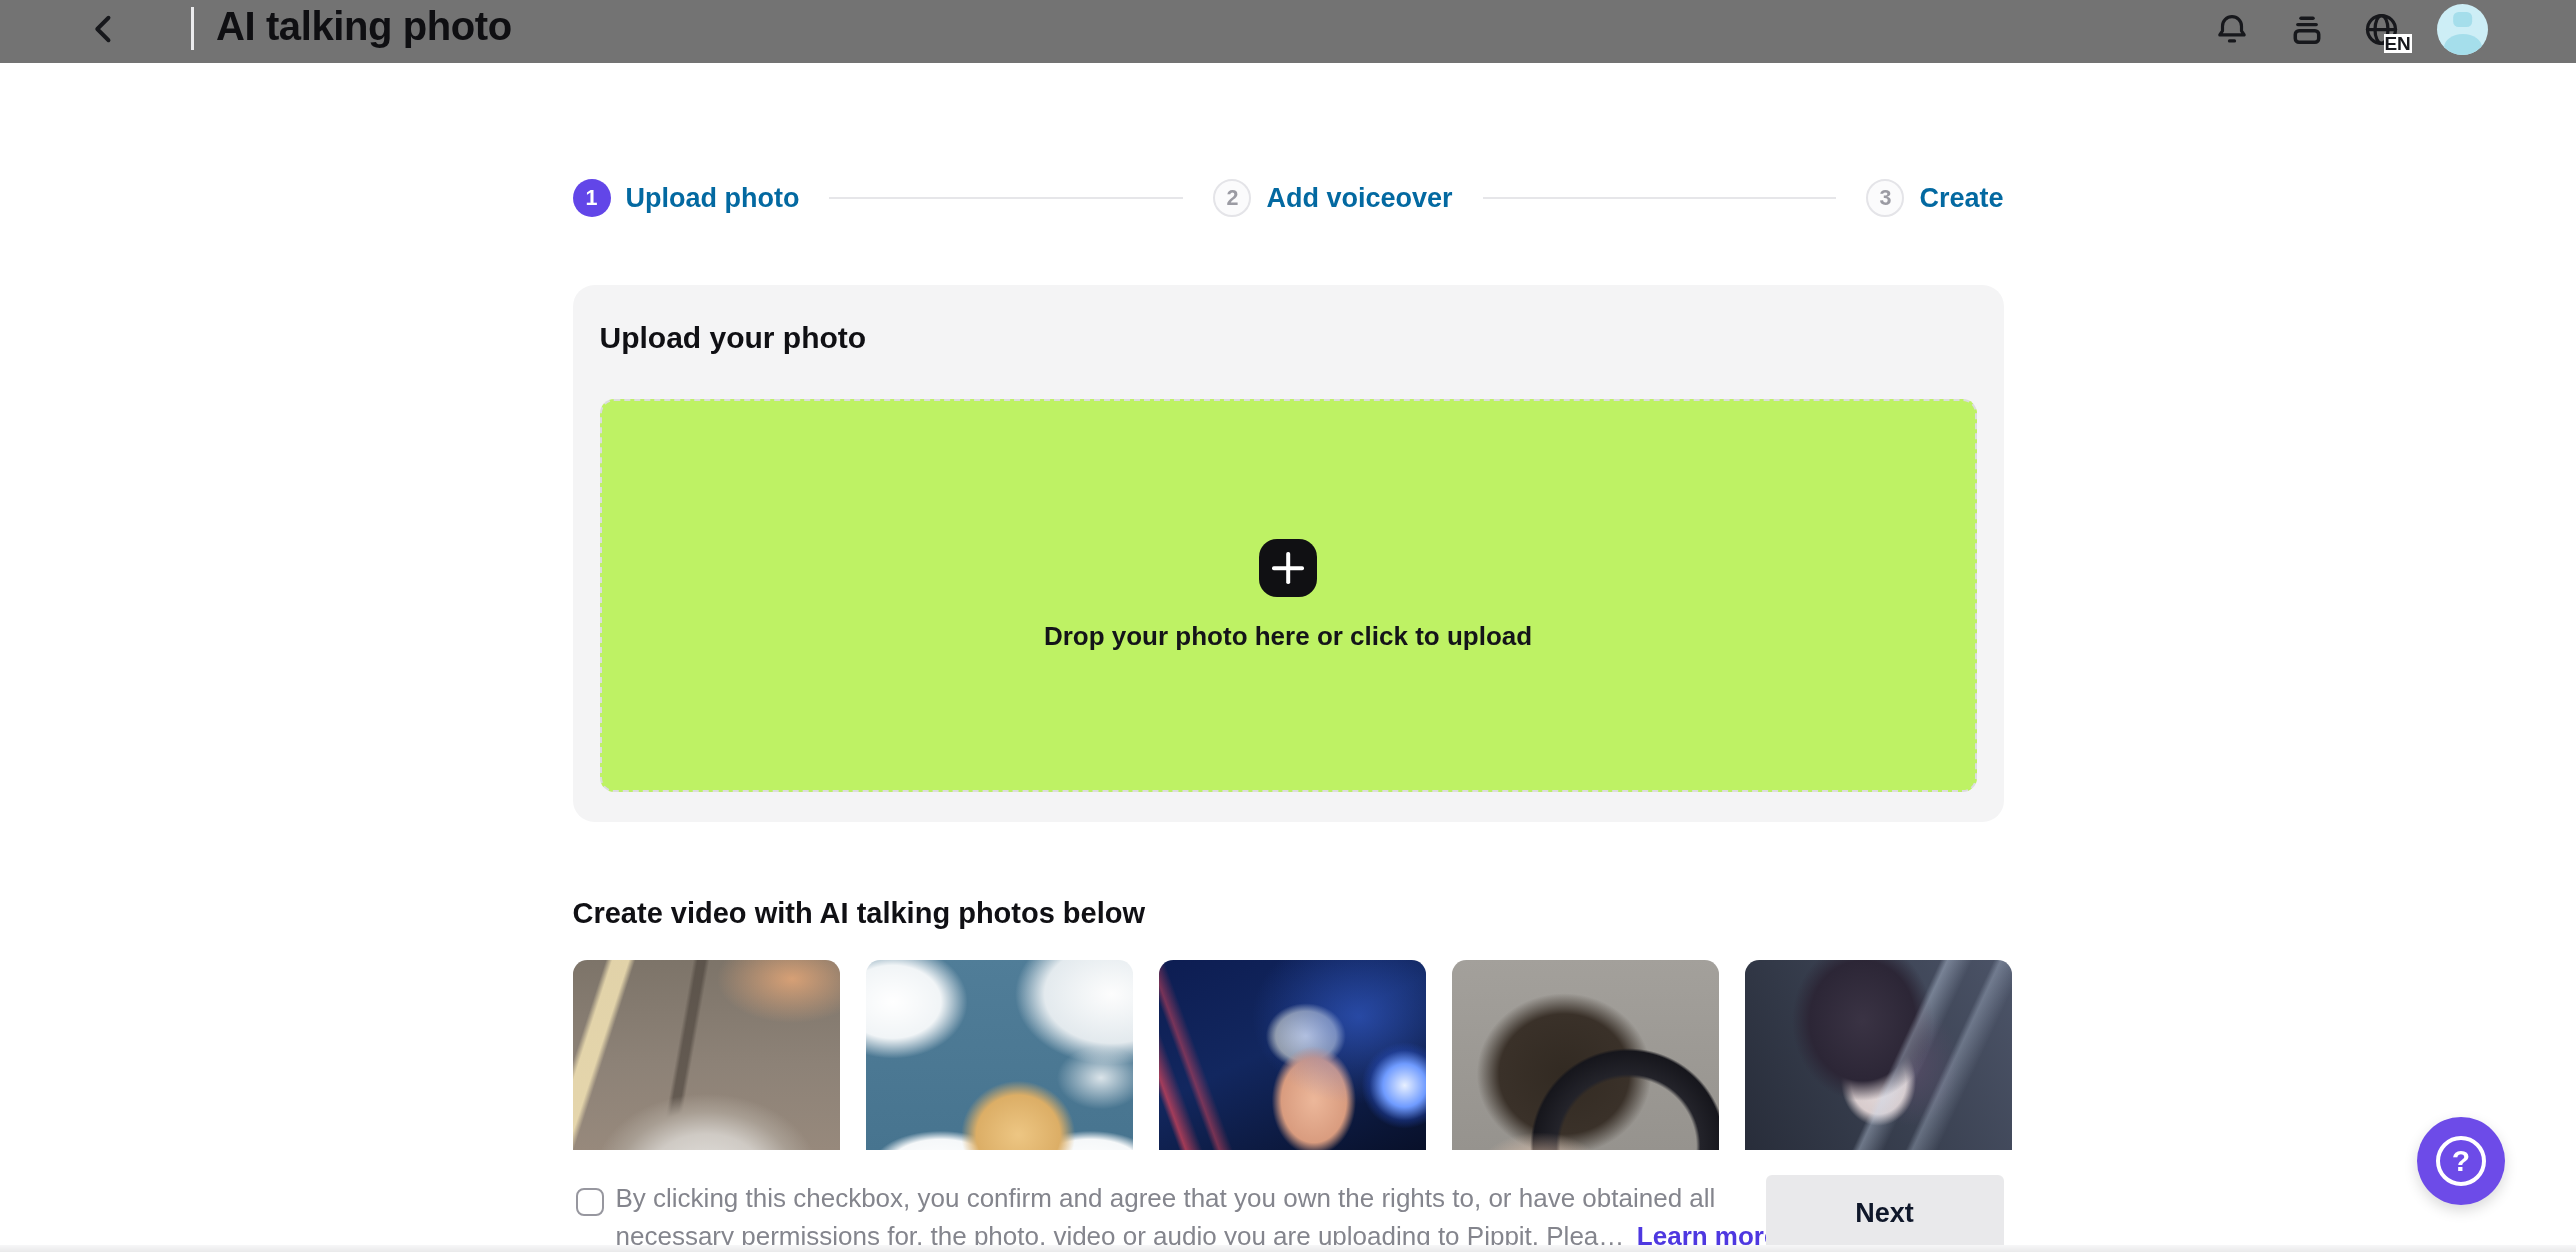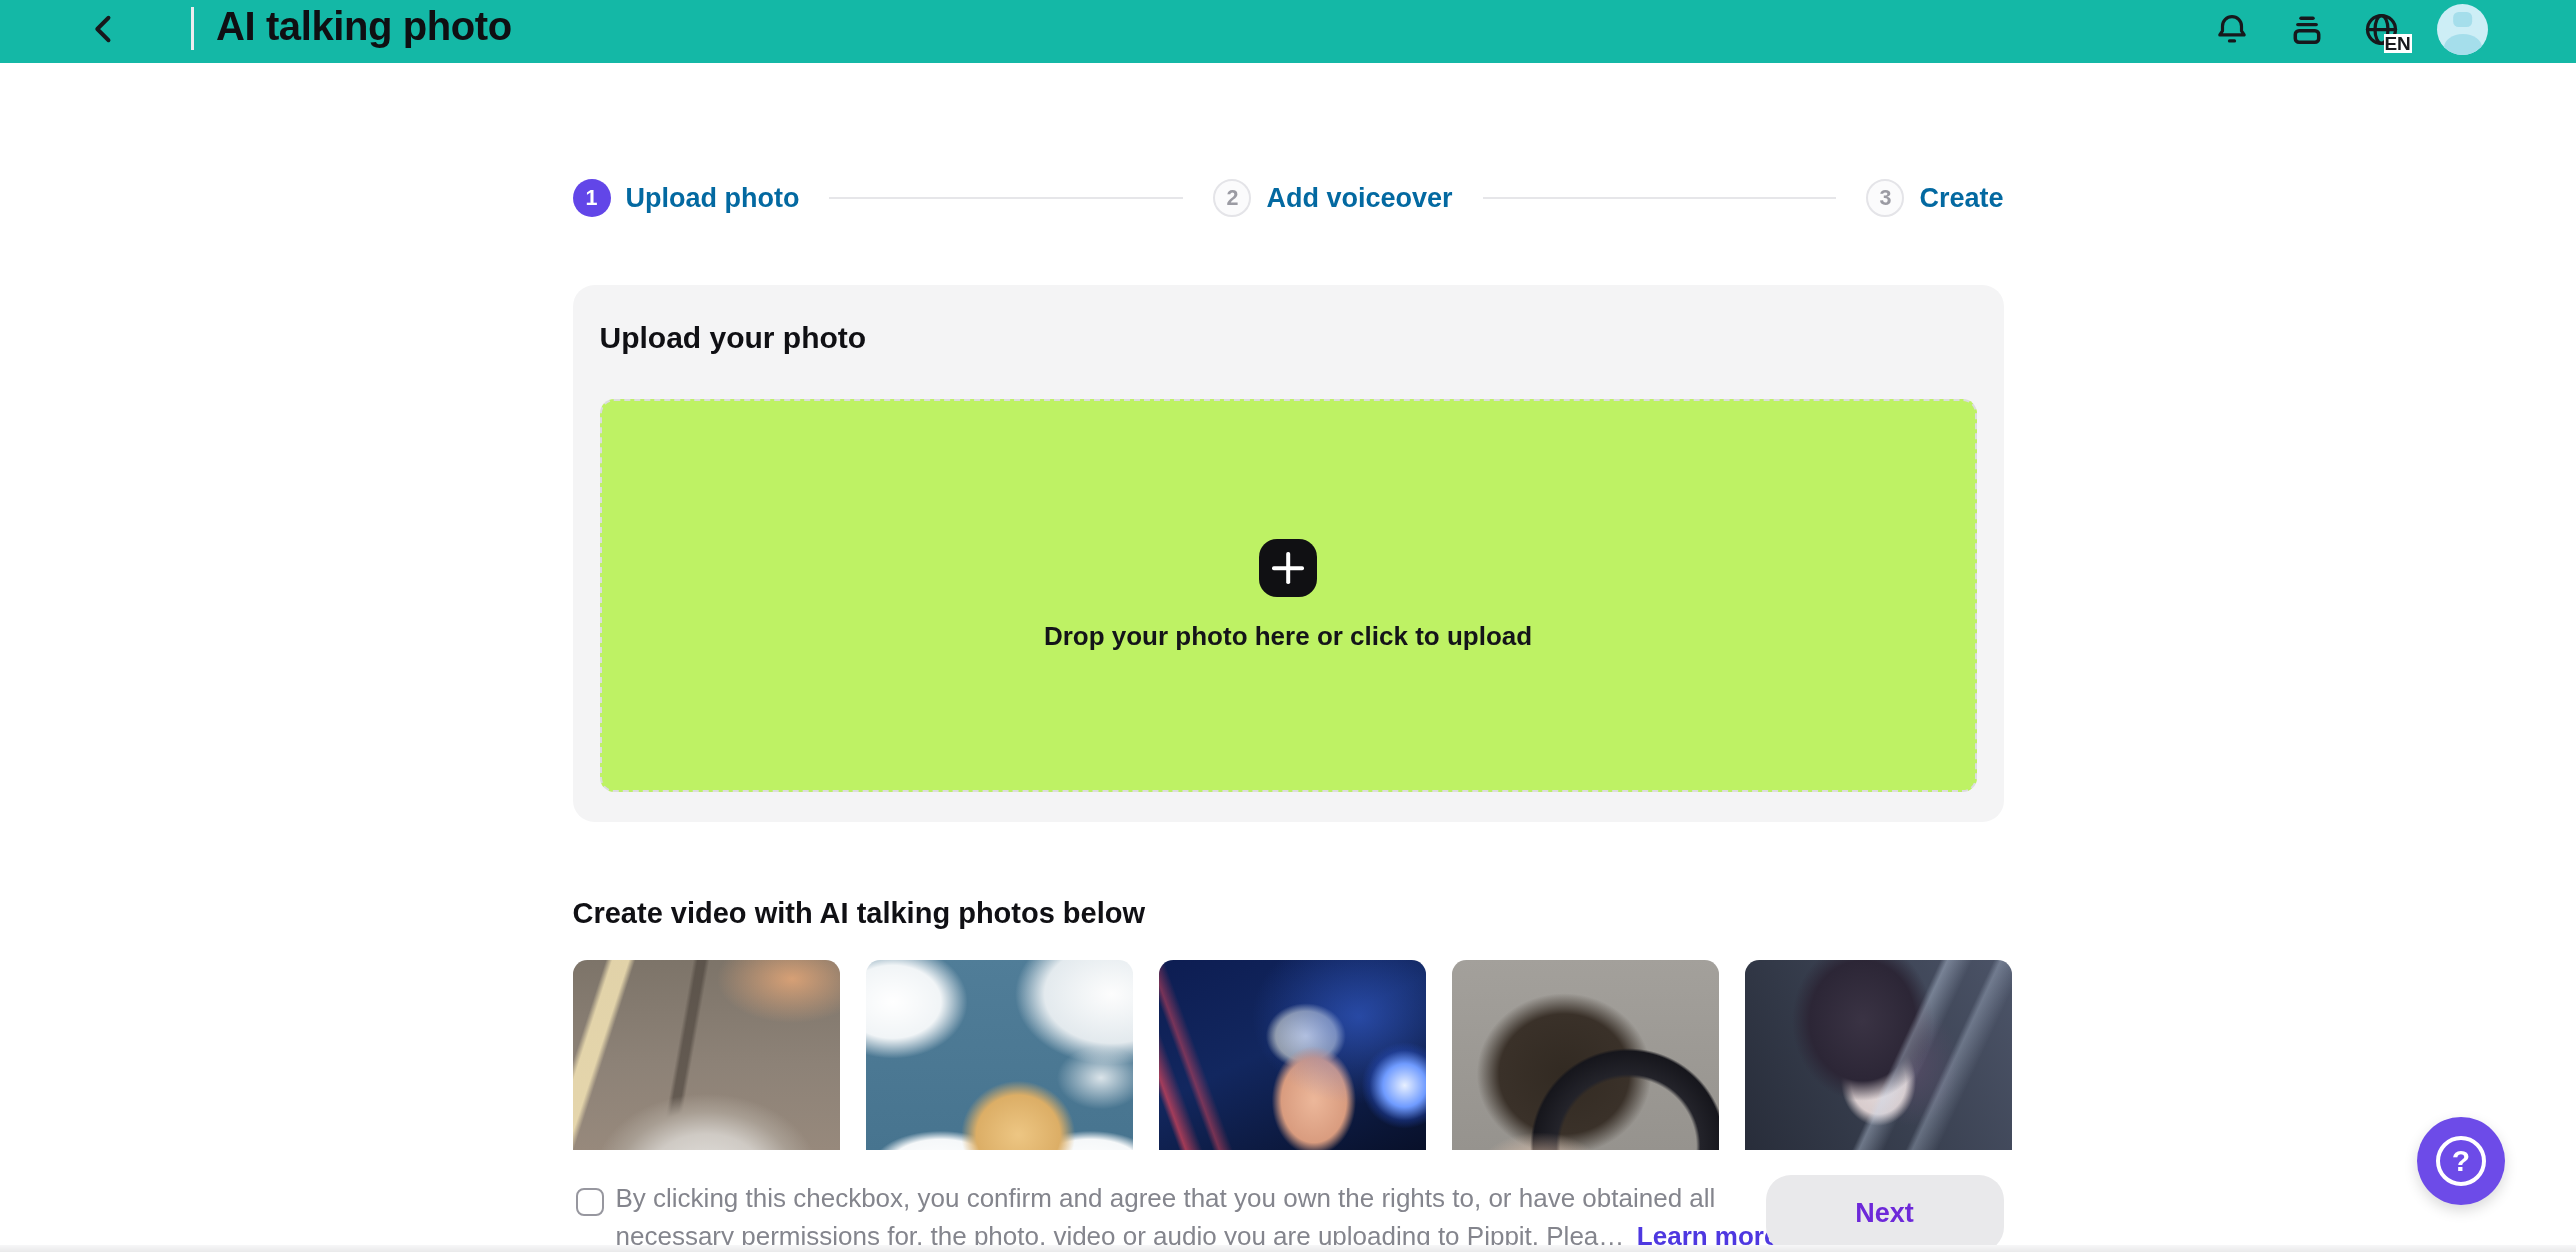--- a/index.html
+++ b/index.html
@@ -6,21 +6,21 @@
   html,body { width:2576px; height:1252px; }
   body {
     position: relative;
     background: #ffffff;
     font-family: "Liberation Sans", sans-serif;
     color: #121216;
     overflow: hidden;
   }
 
   
-  .header { position:absolute; top:0; left:0; right:0; height:63px; background:#14b8a6; z-index:10; }
+  .header { position:absolute; top:0; left:0; right:0; height:63px; background:#737373; z-index:10; }
   .back-btn { position:absolute; left:82px; top:7.2px; width:43px; height:43px; display:flex; align-items:center; justify-content:center; cursor:pointer; }
   .hdr-divider { position:absolute; left:191px; top:7.2px; width:2.7px; height:43px; background:#ececee; }
   .page-title { position:absolute; left:216px; top:3.6px; font-size:40px; font-weight:800; letter-spacing:-0.4px; color:#0f0f12; }
   .hicons { position:absolute; top:0; right:88px; height:59px; display:flex; align-items:center; gap:36px; }
   .hicon { width:39px; height:39px; display:flex; align-items:center; justify-content:center; cursor:pointer; position:relative; }
   .globe-wrap { position:relative; }
   .globe-en { position:absolute; right:-10.7px; bottom:-3.6px; background:#fff; padding:0 0.9px; font-size:19px; font-weight:800; color:#17181c; line-height:1; }
   .avatar { width:51px; height:51px; border-radius:50%; background:#cdeef6; position:relative; overflow:hidden; cursor:pointer; }
   .avatar .head { position:absolute; left:50%; top:8px; transform:translateX(-50%); width:19.7px; height:15px; border-radius:5.4px; background:#a5deeb; }
   .avatar .body { position:absolute; left:50%; top:29.5px; transform:translateX(-50%); width:38px; height:27px; border-radius:50% 50% 0 0; background:#a5deeb; }
@@ -82,21 +82,21 @@
     radial-gradient(50px 59px at 50% 64%, #e6dcdd 0%, #d8cccd 55%, rgba(0,0,0,0) 75%),
     radial-gradient(64px 82px at 62% 55%, rgba(90,78,106,0.8) 0%, rgba(0,0,0,0) 75%),
     linear-gradient(245deg, #4c5468 0%, #394050 50%, #282d3a 100%); }
 
   
   .footer { position:absolute; left:0; right:0; top:1154px; height:98px; background:#fff; z-index:20; }
   .footer-inner { position:relative; margin:12px auto; width:1431px; height:100%; }
   .checkbox { position:absolute; left:3.6px; top:21.5px; width:28px; height:28px; border:2.7px solid #97979f; border-radius:8px; background:#fff; cursor:pointer; }
   .disclaimer { position:absolute; left:43px; top:12.5px; font-size:26px; line-height:38px; color:#84858d; }
   .learn-more { color:#4e38e0; font-weight:600; margin-left:12.5px; cursor:pointer; }
-  .next-btn { position:absolute; right:0; top:9px; width:238px; height:77px; border-radius:25px; background:#e9e9eb; color:#6d28d9; font-size:27px; font-weight:700; display:flex; align-items:center; justify-content:center; cursor:default; border:none; }
+  .next-btn { position:absolute; right:0; top:9px; width:238px; height:77px; border-radius:6px; background:#e9e9eb; color:#0f172a; font-size:27px; font-weight:700; display:flex; align-items:center; justify-content:center; cursor:default; border:none; }
   .bottom-strip { position:absolute; left:0; right:0; bottom:0; height:7.2px; background:linear-gradient(180deg,#f7f7f8,#e9e9ea); z-index:30; }
 
   
   .help-fab { position:absolute; left:2417px; top:1117px; width:88px; height:88px; border-radius:50%; background:#6d4be8; display:flex; align-items:center; justify-content:center; cursor:pointer; z-index:40; box-shadow:0 5.4px 14.3px rgba(0,0,0,0.15); }
   .help-ring { width:50px; height:50px; border:4.5px solid #fff; border-radius:50%; display:flex; align-items:center; justify-content:center; font-size:30px; font-weight:700; color:#fff; }
 
   svg.stroke-icon { stroke:#17181c; fill:none; stroke-linecap:round; stroke-linejoin:round; }
 </style>
 </head>
 <body>

